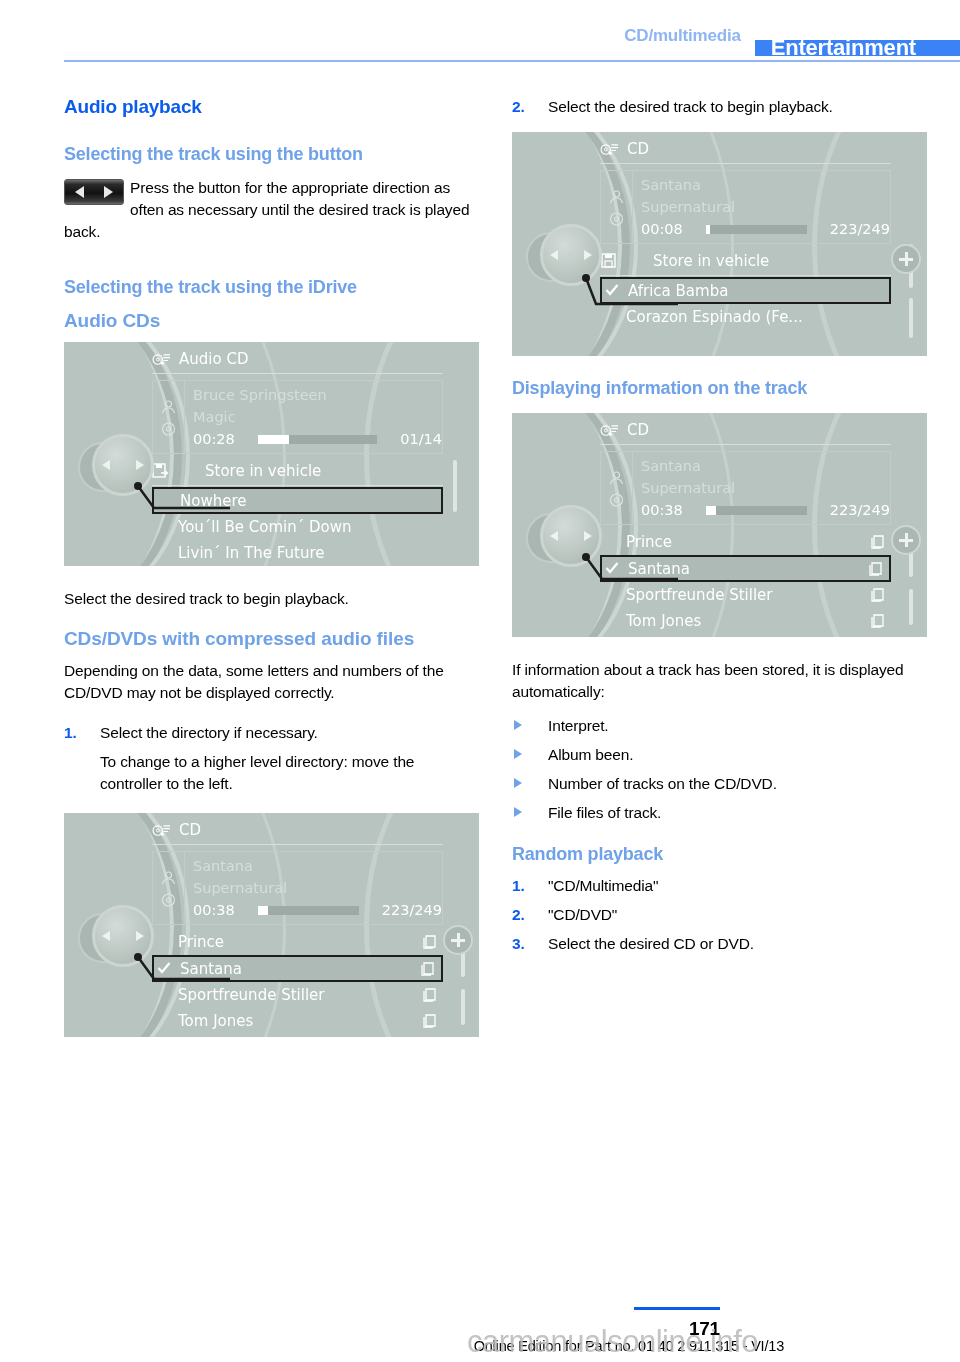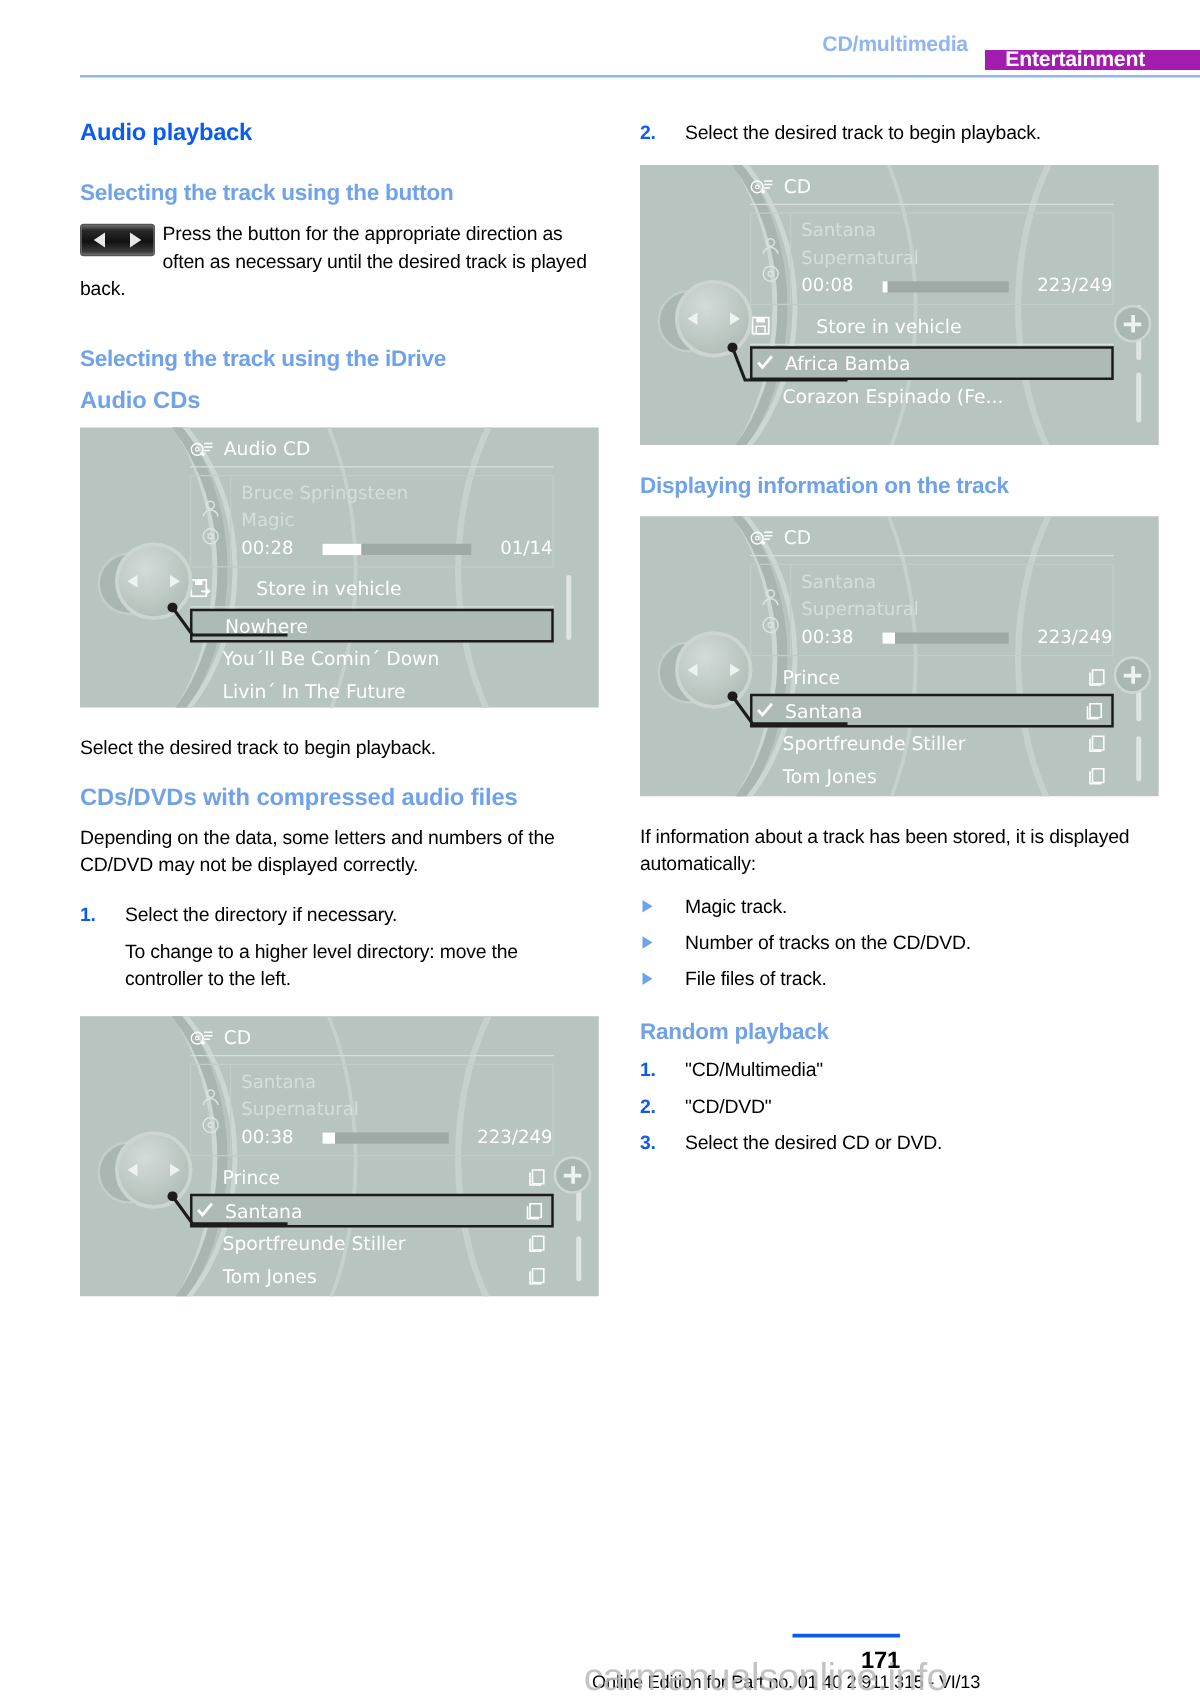--- a/index.html
+++ b/index.html
@@ -21,21 +21,21 @@
     position: absolute; right: 0; top: 26px; height: 30px;
     display: flex; align-items: stretch;
   }
   .tab-inactive {
     display: flex; padding: 0 14px 0 10px;
     color: #8fb5f2; font-weight: bold; font-size: 17px;
     letter-spacing: -0.2px;
   }
   .tab-active {
     display: flex; align-items: center; padding: 0 44px 0 16px;
-    background: #a21caf; color: #ffffff; font-weight: bold; font-size: 17px;
+    background: #3b82f6; color: #ffffff; font-weight: bold; font-size: 22px;
     letter-spacing: -0.2px;
     margin-top: 14px;
   }
   .header-rule {
     position: absolute; left: 64px; right: 0; top: 60px; height: 2px;
     background: #8fb5f2;
   }
 
   
   .col { position: absolute; top: 96px; width: 420px; }
@@ -631,21 +631,25 @@
       <span class="h"></span>
       <span class="v"></span>
     </div>
   </div>
 
   <p class="body" style="margin-bottom:12px;">If information about a track has been stored, it is displayed automatically:</p>
 
   <ul class="bullist">
     <li>
       <span class="bullet"></span>
-      <span>Magic track.</span>
+      <span>Interpret.</span>
+    </li>
+    <li>
+      <span class="bullet"></span>
+      <span>Album been.</span>
     </li>
     <li>
       <span class="bullet"></span>
       <span>Number of tracks on the CD/DVD.</span>
     </li>
     <li>
       <span class="bullet"></span>
       <span>File files of track.</span>
     </li>
   </ul>

